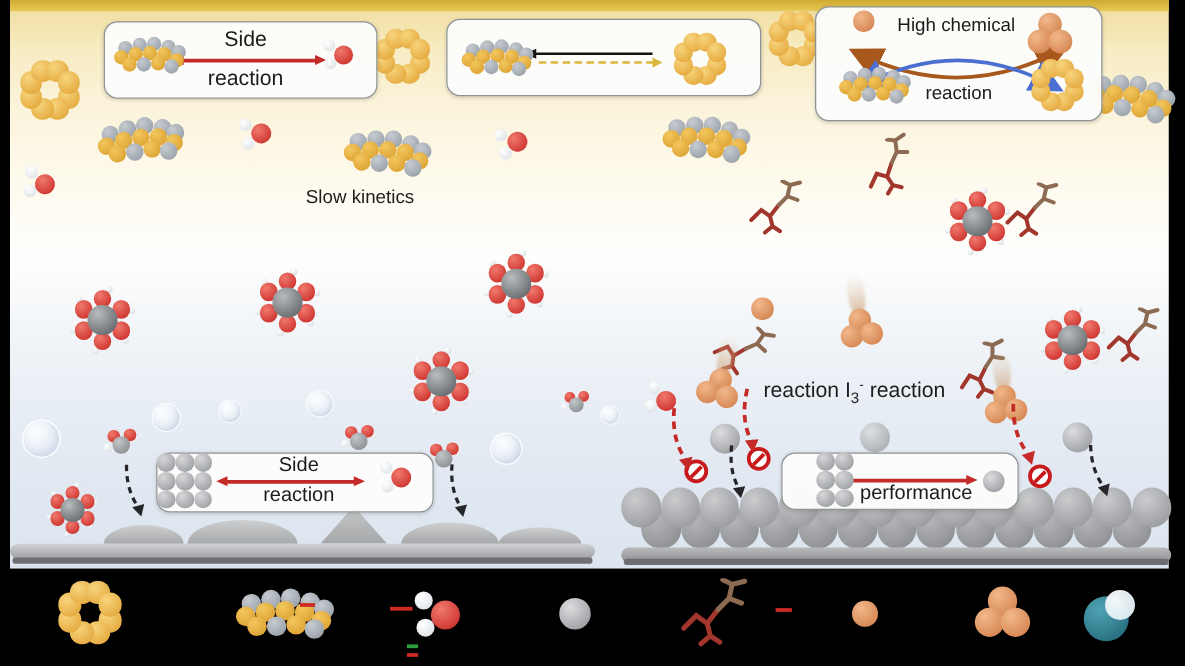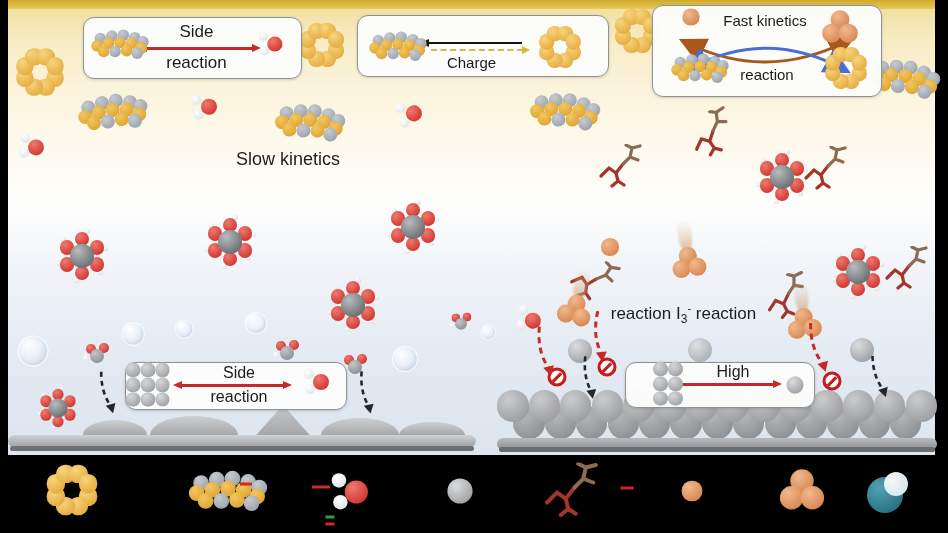--- a/index.html
+++ b/index.html
@@ -21,21 +21,21 @@
        border-top:4.6px solid transparent;border-bottom:4.6px solid transparent;}
   .dbl::after{content:"";position:absolute;right:-8px;top:-3.4px;border-left:9px solid #c32a2a;
        border-top:4.6px solid transparent;border-bottom:4.6px solid transparent;}
   .blkArrow{position:absolute;height:2.4px;background:#141414;}
   .blkArrow::before{content:"";position:absolute;left:-8px;top:-3.2px;border-right:9px solid #141414;
        border-top:4.4px solid transparent;border-bottom:4.4px solid transparent;}
   .ylwDash{position:absolute;border-top:2.6px dashed #d9b63c;}
   .ylwDash::after{content:"";position:absolute;right:-7px;top:-5px;border-left:8px solid #d9b63c;
        border-top:4px solid transparent;border-bottom:4px solid transparent;}
   .lab{position:absolute;z-index:4;text-align:center;color:#1d1d1d;}
-  #slow-label{left:213px;top:149px;width:150px;font-size:18px;}
+  #slow-label{left:213px;top:149px;width:150px;font-size:15px;}
   #inhibit-label{left:596px;top:302px;width:175px;font-size:17px;}
   #inhibit-label sub{font-size:12px;} #inhibit-label sup{font-size:11px;}
   .legendbar{position:absolute;left:0;top:455px;width:948px;height:78px;background:#000;}
 </style>
 </head>
 <body>
 
 <div id="scene">
   <div class="paper"></div>
   <div class="topstrip"></div>
@@ -43,25 +43,24 @@
 
   <div class="box" style="left:83px;top:17px;width:217px;height:60px;">
     <div class="bt" style="left:30px;right:22px;top:4px;font-size:17px;">Side</div>
     <div class="dbl" style="left:62px;right:48px;top:29px;"></div>
     <div class="bt" style="left:30px;right:22px;top:35px;font-size:17px;">reaction</div>
   </div>
 
   <div class="box" style="left:357px;top:15px;width:250px;height:60px;">
     <div class="blkArrow" style="left:70px;width:94px;top:26px;"></div>
     <div class="ylwDash" style="left:73px;width:92px;top:33px;"></div>
-    <div class="bt" style="left:45px;right:68px;top:38px;font-size:15px;">Charge</div>
   </div>
 
   <div class="box" style="left:652px;top:5px;width:228px;height:90px;">
-    <div class="bt" style="left:48px;right:52px;top:6px;font-size:15px;">Fast kinetics</div>
+    <div class="bt" style="left:48px;right:52px;top:6px;font-size:15px;">High chemical</div>
     <svg style="position:absolute;left:16px;top:22px;" width="196" height="48" viewBox="0 0 196 48">
       <defs>
         <marker id="mBrown" orient="auto-start-reverse" markerWidth="9" markerHeight="9" refX="6" refY="4.5">
           <path d="M0,0 L9,4.5 L0,9 z" fill="#a8581c"></path>
           </marker>
         <marker id="mBlue" orient="auto-start-reverse" markerWidth="9" markerHeight="9" refX="6" refY="4.5">
           <path d="M0,0 L9,4.5 L0,9 z" fill="#4a6fd0"></path>
           </marker>
       </defs>
       <path d="M18,15 Q98,54 178,13" fill="none" stroke="#a8581c" stroke-width="3" marker-start="url(#mBrown)" marker-end="url(#mBrown)"></path>
@@ -70,22 +69,22 @@
     <div class="bt" style="left:58px;right:58px;top:60px;font-size:15px;">reaction</div>
   </div>
 
   <div class="box" style="left:125px;top:362px;width:220px;height:46px;">
     <div class="bt" style="left:58px;right:52px;top:1px;font-size:16px;">Side</div>
     <div class="dbl" style="left:55px;right:62px;top:21px;"></div>
     <div class="bt" style="left:58px;right:52px;top:25px;font-size:16px;">reaction</div>
   </div>
 
   <div class="box" style="left:625px;top:362px;width:188px;height:44px;">
-    <div class="bt" style="left:46px;right:20px;top:0px;font-size:16px;">High</div>
     <div class="dbl" style="left:50px;right:40px;top:20px;"></div>
+    <div class="bt" style="left:46px;right:20px;top:23px;font-size:16px;">performance</div>
   </div>
 
   <div class="lab" id="slow-label">Slow kinetics</div>
 
   <div class="lab" id="inhibit-label"><span>reaction I</span><sub>3</sub><sup>-</sup><span> reaction</span></div>
 <div class="mol" style="width: 48px; height: 48px; left: 40px; top: 72px; z-index: 3; transform: translate(-50%, -50%) scale(1.08);">
       <div class="sp" style="left: 29.5736px; top: 21.4028px; width: 16.6px; height: 16.6px; background: radial-gradient(circle at 35% 30%, rgb(248, 212, 124), rgb(223, 160, 49));"></div>
       <div class="sp" style="left: 21.4776px; top: 29.5426px; width: 16.6px; height: 16.6px; background: radial-gradient(circle at 35% 30%, rgb(248, 212, 124), rgb(223, 160, 49));"></div>
       <div class="sp" style="left: 9.99717px; top: 29.5736px; width: 16.6px; height: 16.6px; background: radial-gradient(circle at 35% 30%, rgb(248, 212, 124), rgb(223, 160, 49));"></div>
       <div class="sp" style="left: 1.85735px; top: 21.4776px; width: 16.6px; height: 16.6px; background: radial-gradient(circle at 35% 30%, rgb(248, 212, 124), rgb(223, 160, 49));"></div>

